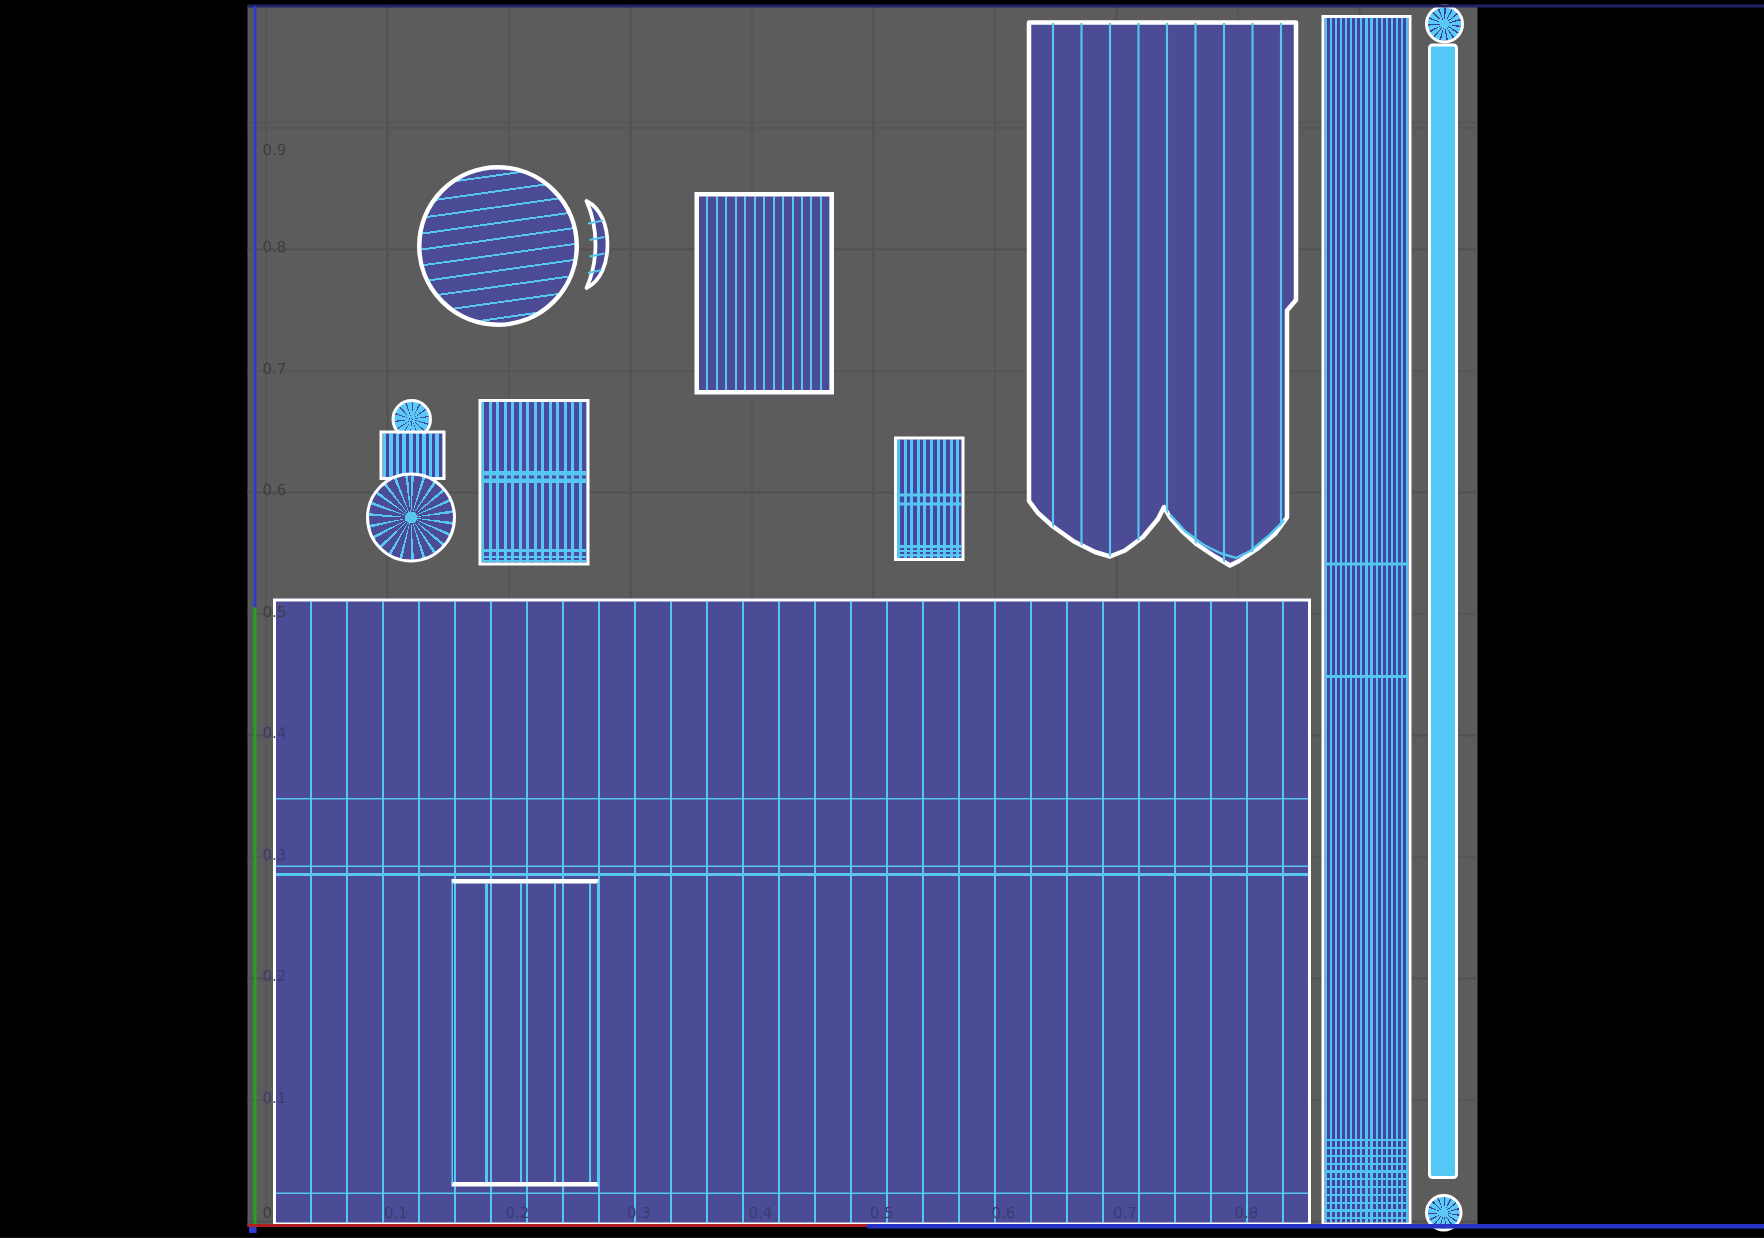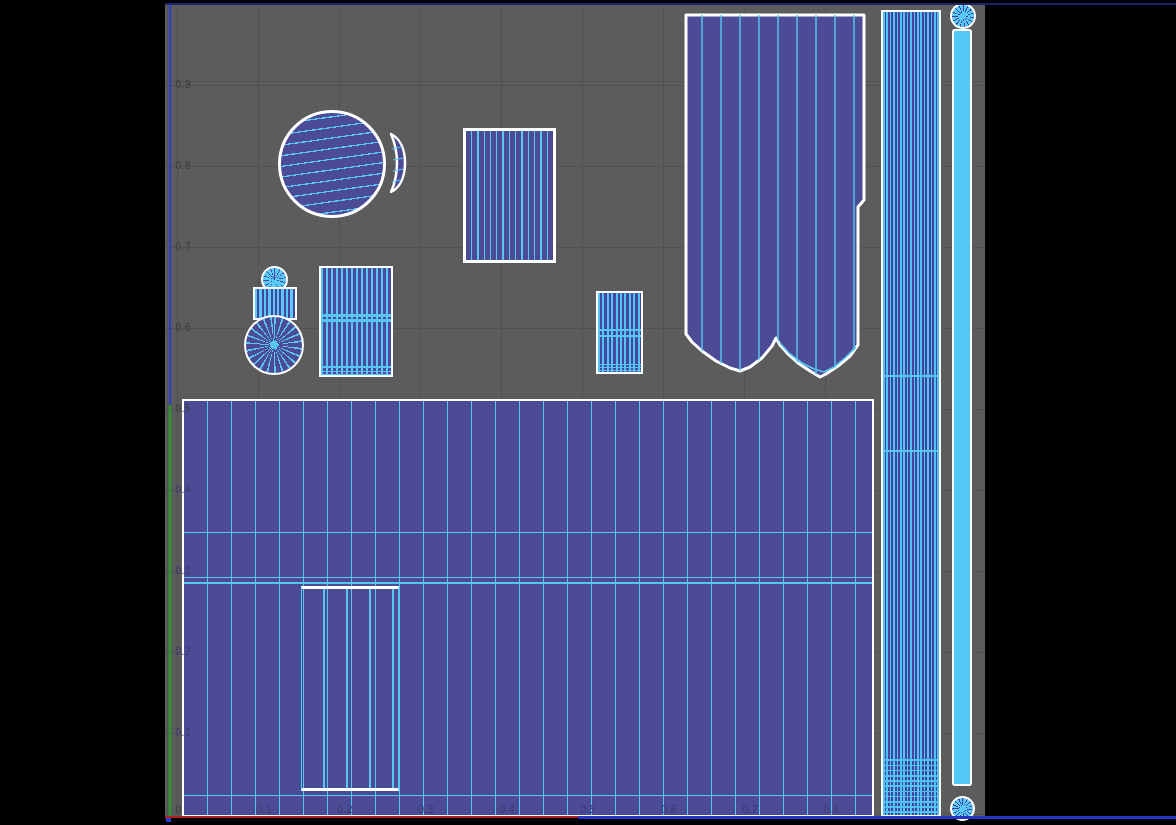--- a/index.html
+++ b/index.html
@@ -174,21 +174,21 @@
                C395,183 397,173 397,163 C397,153 395,143 391,134 Z" fill="#4c4c96" stroke="#ffffff" stroke-width="2.5" stroke-linejoin="round"></path>
       <g stroke="#57c7f2" stroke-width="1.2">
         <line x1="392" y1="149" x2="402" y2="147"></line>
         <line x1="393" y1="160" x2="403" y2="158"></line>
         <line x1="393" y1="171" x2="403" y2="169"></line>
         <line x1="392" y1="182" x2="401" y2="180"></line>
       </g>
     </g>
   </svg>
 
-  <span class="tick tl gray" style="top:78px">0.9</span>
+  <span class="tick tl gray" style="top:94px">0.9</span>
   <span class="tick tl gray" style="top:159px">0.8</span>
   <span class="tick tl gray" style="top:240px">0.7</span>
   <span class="tick tl gray" style="top:321px">0.6</span>
   <span class="tick tl gray" style="top:402px">0.5</span>
   <span class="tick tl navy" style="top:483px">0.4</span>
   <span class="tick tl navy" style="top:564px">0.3</span>
   <span class="tick tl navy" style="top:645px">0.2</span>
   <span class="tick tl navy" style="top:726px">0.1</span>
 
   <span class="tick tb gray" style="left:175px">0</span>

